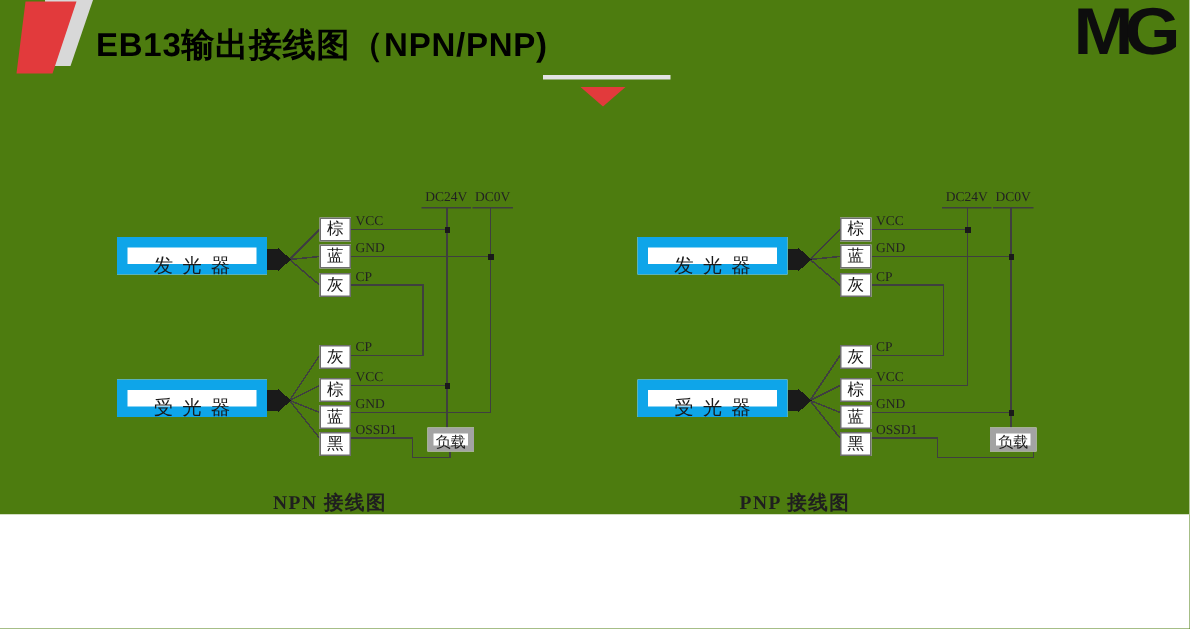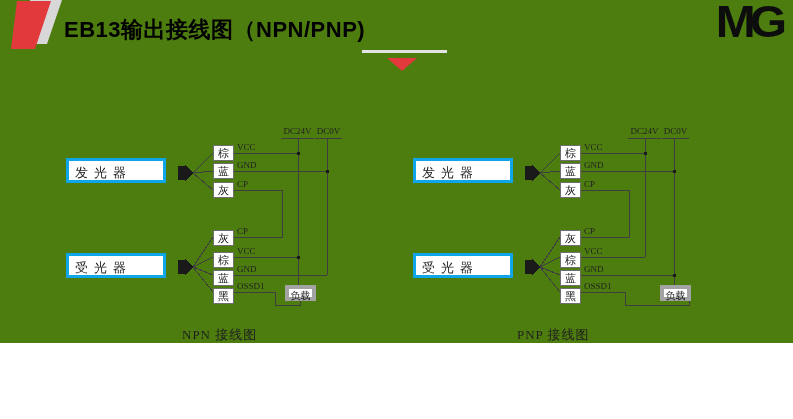--- a/index.html
+++ b/index.html
@@ -13,37 +13,37 @@
   .brand-logo{position:absolute;right:12px;top:-6px;font-size:48px;font-weight:bold;
               color:#0d0d0d;letter-spacing:-6px;transform:scaleY(0.92);}
   .title-divider{position:absolute;left:362px;top:50px;width:85px;height:3px;background:#e3e3e3;}
   .down-triangle{position:absolute;left:387px;top:58px;width:0;height:0;
                  border-left:15px solid transparent;border-right:15px solid transparent;
                  border-top:13px solid #e23a3c;}
 
   
   .diagram{position:absolute;width:300px;height:235px;top:115px;}
   .wires{position:absolute;left:0;top:0;}
-  .device-box{position:absolute;left:6px;width:100px;height:25px;border:3px solid #0ea5e9;
-              box-sizing:border-box;background:#fff;text-align:left;line-height:23px;
+  .device-box{position:absolute;left:18px;width:100px;height:25px;border:7px solid #0ea5e9;
+              box-sizing:border-box;background:#fff;text-align:center;line-height:23px;
               font-family:"Liberation Serif",serif;font-size:13px;color:#1a1a1a;
               letter-spacing:6px;text-indent:6px;}
   .cbox{position:absolute;left:153px;width:21px;height:16px;border:1px solid #6e6e6e;
         box-sizing:border-box;background:#fff;text-align:center;line-height:14px;
         font-family:"Liberation Serif",serif;font-size:11px;color:#1a1a1a;}
   .sig{position:absolute;left:177px;font-family:"Liberation Serif",serif;font-size:9px;
        color:#222;white-space:nowrap;}
   .rail-label{position:absolute;font-family:"Liberation Serif",serif;font-size:9px;color:#222;
               text-align:center;border-bottom:1px solid #3f3f3f;line-height:11px;height:12px;
               box-sizing:content-box;white-space:nowrap;}
   .load-box{position:absolute;top:170px;width:31px;height:16px;border:4px solid #a3a3a3;
             box-sizing:border-box;background:#fff;text-align:center;line-height:14px;
             font-family:"Liberation Serif",serif;font-size:10px;color:#1a1a1a;}
   .caption{position:absolute;top:211px;font-family:"Liberation Serif",serif;font-size:13px;
-           color:#1f1f1f;letter-spacing:1px;white-space:nowrap;}
+           color:#1f1f1f;letter-spacing:1px;white-space:nowrap;font-weight:bold;}
 </style>
 </head>
 <body>
 
 <div id="page">
 
   <svg class="logo-mark" width="64" height="52" viewBox="0 0 64 52">
     <polygon points="26,0 58,0 43,44 28,44" fill="#d8d8d8"></polygon>
     <polygon points="13,1 47,1 31,49 7,49" fill="#e23a3c"></polygon>
   </svg>
@@ -140,16 +140,16 @@
     <div class="sig" style="top:111px;">CP</div>
     <div class="sig" style="top:131px;">VCC</div>
     <div class="sig" style="top:149px;">GND</div>
     <div class="sig" style="top:166px;">OSSD1</div>
 
     <div class="rail-label" style="left:221px;top:11px;width:33px;">DC24V</div>
     <div class="rail-label" style="left:255px;top:11px;width:27px;">DC0V</div>
 
     <div class="load-box" style="left:253px;">负载</div>
 
-    <div class="caption" style="left:110px;">PNP 接线图</div>
+    <div class="caption" style="left:86px;">PNP 接线图</div>
   </div>
 
 </div>
 
 </body></html>

